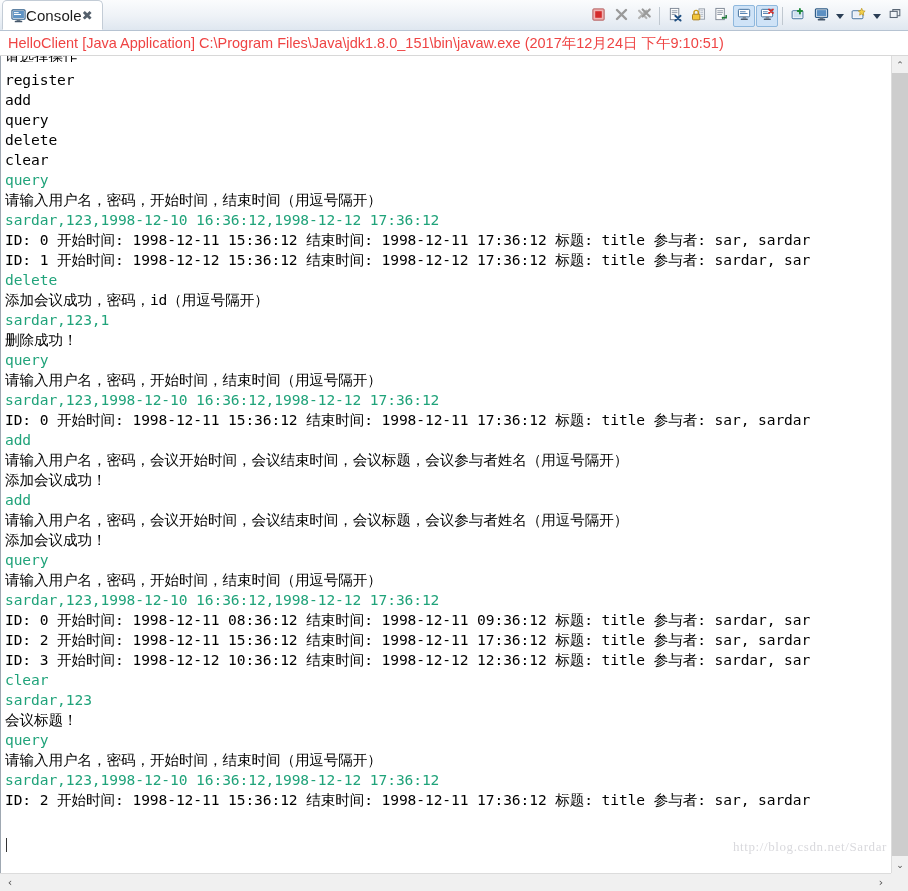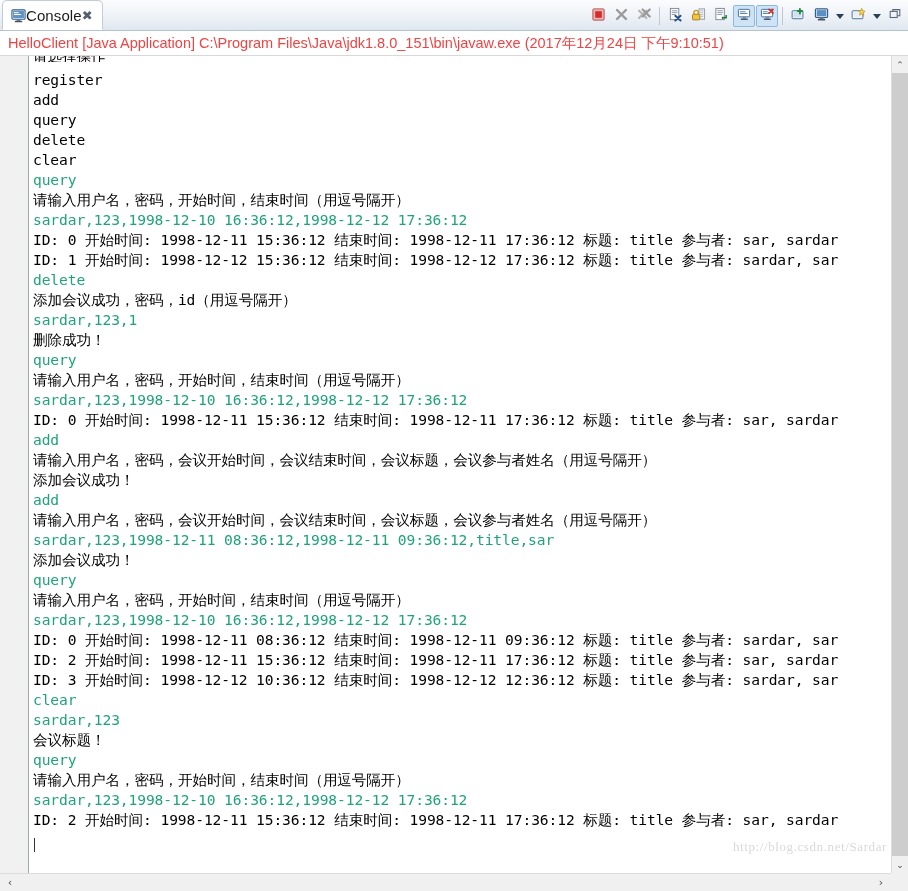--- a/index.html
+++ b/index.html
@@ -102,21 +102,20 @@
   }
 
   
   #console-wrap {
     position: relative;
     flex: 1 1 auto;
     display: flex;
     background: #ffffff;
     overflow: hidden;
     border-left: 1px solid #9fa8b2;
-    margin-left: 28px;
   }
   #console {
     position: relative;
     flex: 1 1 auto;
     overflow: hidden;
     padding: 2px 0 0 4px;
     background: #ffffff;
   }
   .cline {
     font-family: "DejaVu Sans Mono", monospace;
@@ -380,21 +379,20 @@
           <div class="cline">删除成功！</div>
           <div class="cline in">query</div>
           <div class="cline">请输入用户名，密码，开始时间，结束时间（用逗号隔开）</div>
           <div class="cline in">sardar,123,1998-12-10 16:36:12,1998-12-12 17:36:12</div>
           <div class="cline">ID: 0 开始时间: 1998-12-11 15:36:12 结束时间: 1998-12-11 17:36:12 标题: title 参与者: sar, sardar</div>
           <div class="cline in">add</div>
           <div class="cline">请输入用户名，密码，会议开始时间，会议结束时间，会议标题，会议参与者姓名（用逗号隔开）</div>
           <div class="cline">添加会议成功！</div>
           <div class="cline in">add</div>
           <div class="cline">请输入用户名，密码，会议开始时间，会议结束时间，会议标题，会议参与者姓名（用逗号隔开）</div>
-          <div class="cline in">sardar,123,1998-12-11 08:36:12,1998-12-11 09:36:12,title,sar</div>
           <div class="cline">添加会议成功！</div>
           <div class="cline in">query</div>
           <div class="cline">请输入用户名，密码，开始时间，结束时间（用逗号隔开）</div>
           <div class="cline in">sardar,123,1998-12-10 16:36:12,1998-12-12 17:36:12</div>
           <div class="cline">ID: 0 开始时间: 1998-12-11 08:36:12 结束时间: 1998-12-11 09:36:12 标题: title 参与者: sardar, sar</div>
           <div class="cline">ID: 2 开始时间: 1998-12-11 15:36:12 结束时间: 1998-12-11 17:36:12 标题: title 参与者: sar, sardar</div>
           <div class="cline">ID: 3 开始时间: 1998-12-12 10:36:12 结束时间: 1998-12-12 12:36:12 标题: title 参与者: sardar, sar</div>
           <div class="cline in">clear</div>
           <div class="cline in">sardar,123</div>
           <div class="cline">会议标题！</div>

